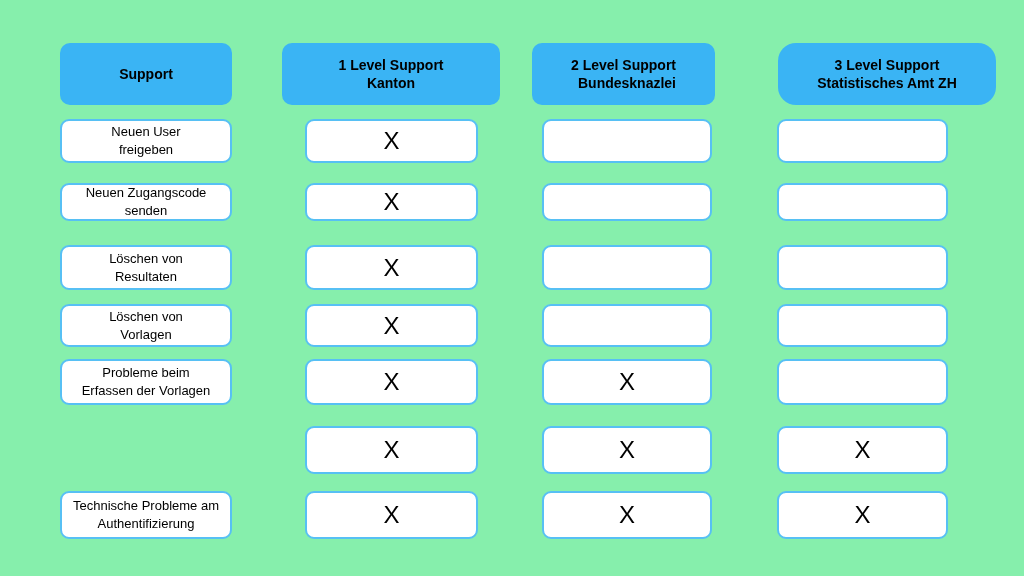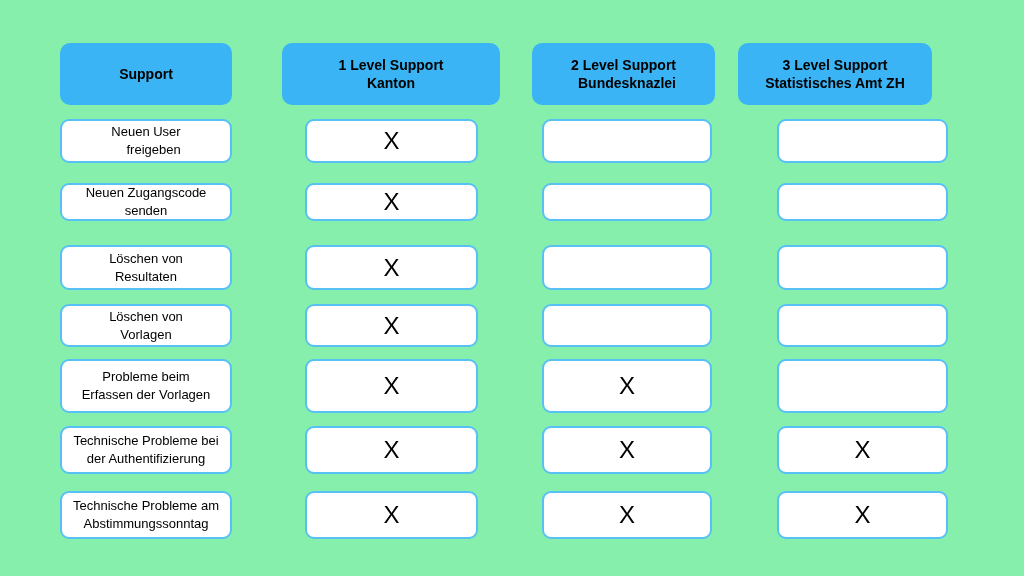--- a/index.html
+++ b/index.html
@@ -42,29 +42,29 @@
     font-size: 24px;
     font-weight: 400;
     line-height: 1;
   }
   
   .c1  { left: 60px;  width: 172px; }
   .c2h { left: 282px; width: 218px; }
   .c2  { left: 305px; width: 173px; }
   .c3h { left: 532px; width: 183px; text-align: right; }
   .c3  { left: 542px; width: 170px; }
-  .c4h { left: 738px; width: 194px; }
+  .c4h { left: 778px; width: 218px; border-radius: 18px; }
   .c4  { left: 777px; width: 171px; }
   
   .rH { top: 43px;  height: 62px; }
-  .r1 { top: 119px; height: 44px; text-align: right; }
+  .r1 { top: 119px; height: 44px; }
   .r2 { top: 183px; height: 38px; }
   .r3 { top: 245px; height: 45px; }
   .r4 { top: 304px; height: 43px; }
-  .r5 { top: 359px; height: 54px; }
+  .r5 { top: 359px; height: 46px; }
   .r6 { top: 426px; height: 48px; }
   .r7 { top: 491px; height: 48px; }
 </style>
 </head>
 <body>
 
 <div id="canvas">
 
   <div class="box hdr c1 rH">Support</div>
   <div class="box hdr c2h rH">1 Level Support
@@ -97,25 +97,23 @@
   <div class="box cell mark c2 r4">X</div>
   <div class="box cell mark c3 r4"></div>
   <div class="box cell mark c4 r4"></div>
 
   <div class="box cell lbl c1 r5">Probleme beim
 Erfassen der Vorlagen</div>
   <div class="box cell mark c2 r5">X</div>
   <div class="box cell mark c3 r5">X</div>
   <div class="box cell mark c4 r5"></div>
 
-  <div class="box cell lbl c1 r6">Technische Probleme bei
-der Authentifizierung</div>
   <div class="box cell mark c2 r6">X</div>
   <div class="box cell mark c3 r6">X</div>
   <div class="box cell mark c4 r6">X</div>
 
   <div class="box cell lbl c1 r7">Technische Probleme am
-Abstimmungssonntag</div>
+Authentifizierung</div>
   <div class="box cell mark c2 r7">X</div>
   <div class="box cell mark c3 r7">X</div>
   <div class="box cell mark c4 r7">X</div>
 
 </div>
 
 </body></html>

